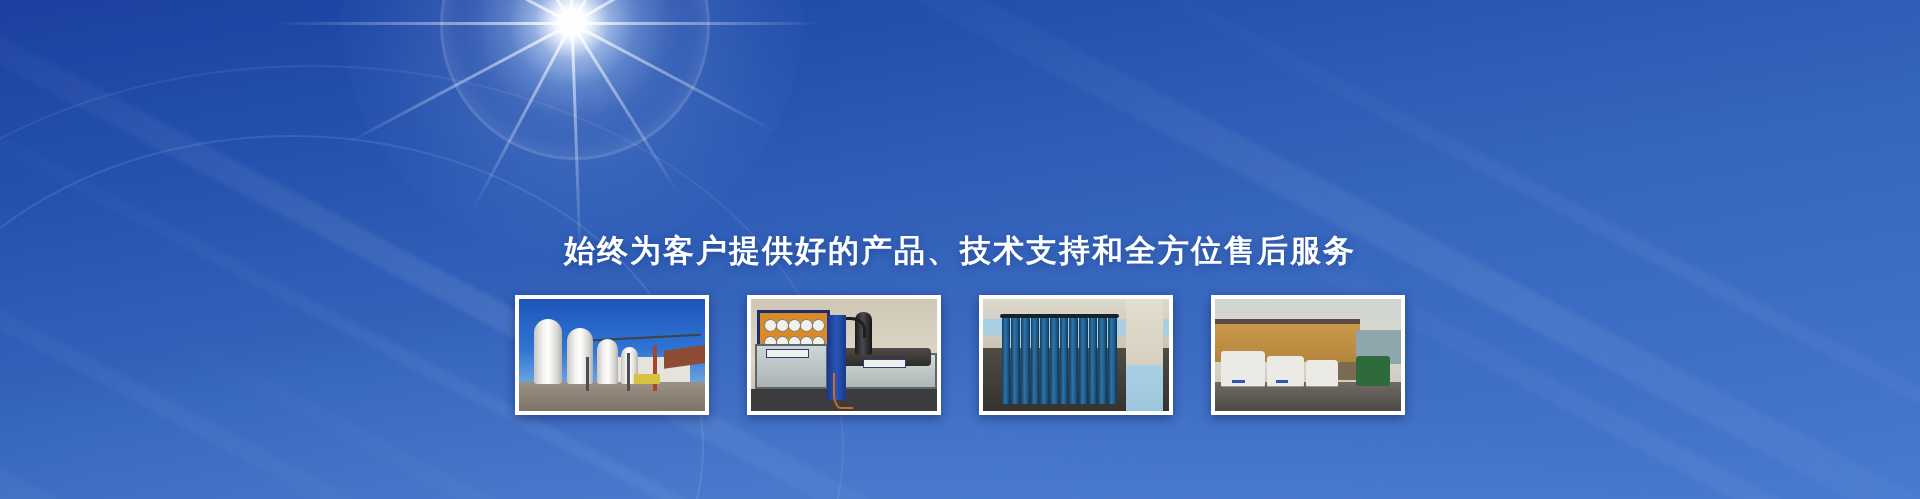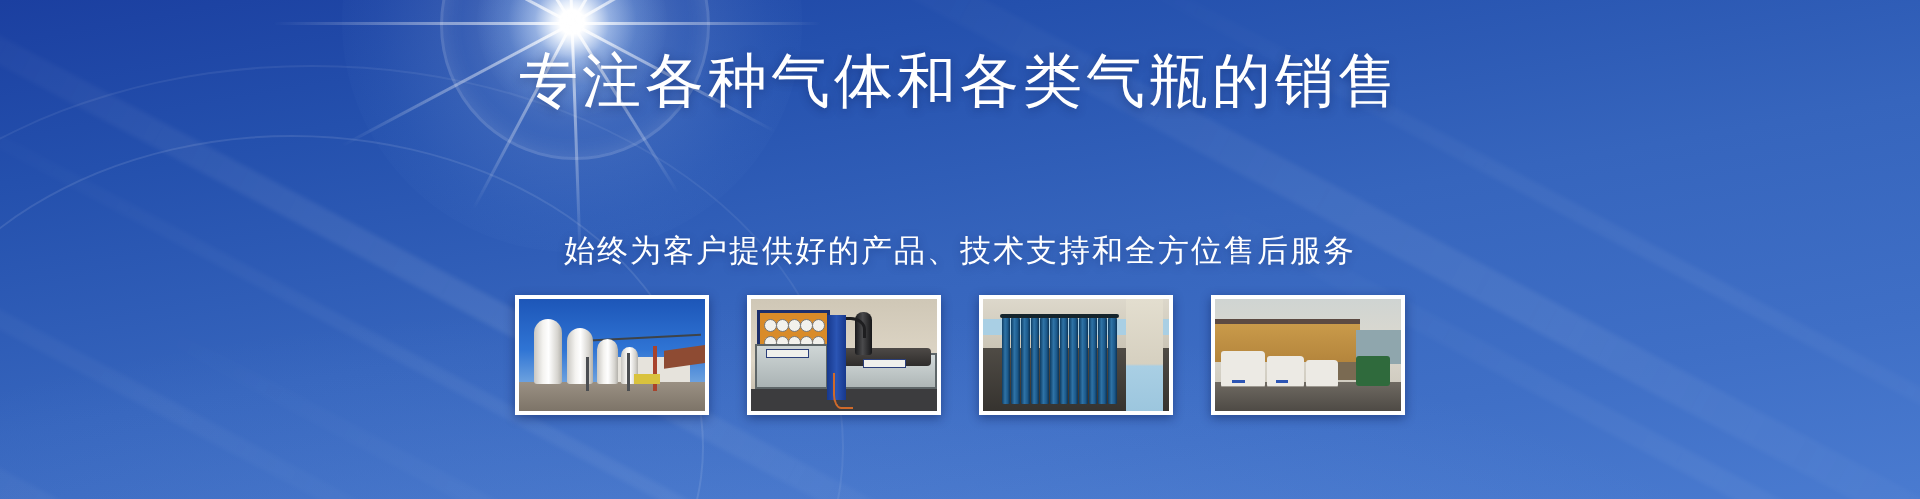--- a/index.html
+++ b/index.html
@@ -157,21 +157,21 @@
     clip-path: polygon(0 0, 100% 0, calc(100% - 34px) 50%, 100% 100%, 0 100%, 34px 50%);
     box-shadow: 0 2px 12px rgba(8,24,80,.30);
   }
 
   .subline {
     position: absolute;
     left: 0;
     right: 0;
     top: 230px;
     font-size: 31px;
-    font-weight: 400;
+    font-weight: 700;
     color: #ffffff;
     letter-spacing: 2px;
     white-space: nowrap;
     text-shadow: 0 2px 8px rgba(10,30,90,.35);
   }
 
   
   .photos {
     position: absolute;
     left: 0;
@@ -278,21 +278,20 @@
     <div class="ray" style="width:300px;transform:rotate(180deg)"></div>
     <div class="ray" style="width:230px;transform:rotate(208deg)"></div>
     <div class="ray" style="width:200px;transform:rotate(238deg)"></div>
     <div class="ray" style="width:250px;transform:rotate(268deg)"></div>
     <div class="ray" style="width:190px;transform:rotate(300deg)"></div>
     <div class="ray" style="width:220px;transform:rotate(330deg)"></div>
   </div>
 
   <div class="content">
 
-    <div class="headline">专注各种气体和各类气瓶的销售</div>
 
 
     <div class="subline">始终为客户提供好的产品、技术支持和全方位售后服务</div>
 
     <div class="photos">
 
       <div class="photo">
         <div class="scene">
           <div class="p1-sky"></div>
           <div class="p1-ground"></div>

